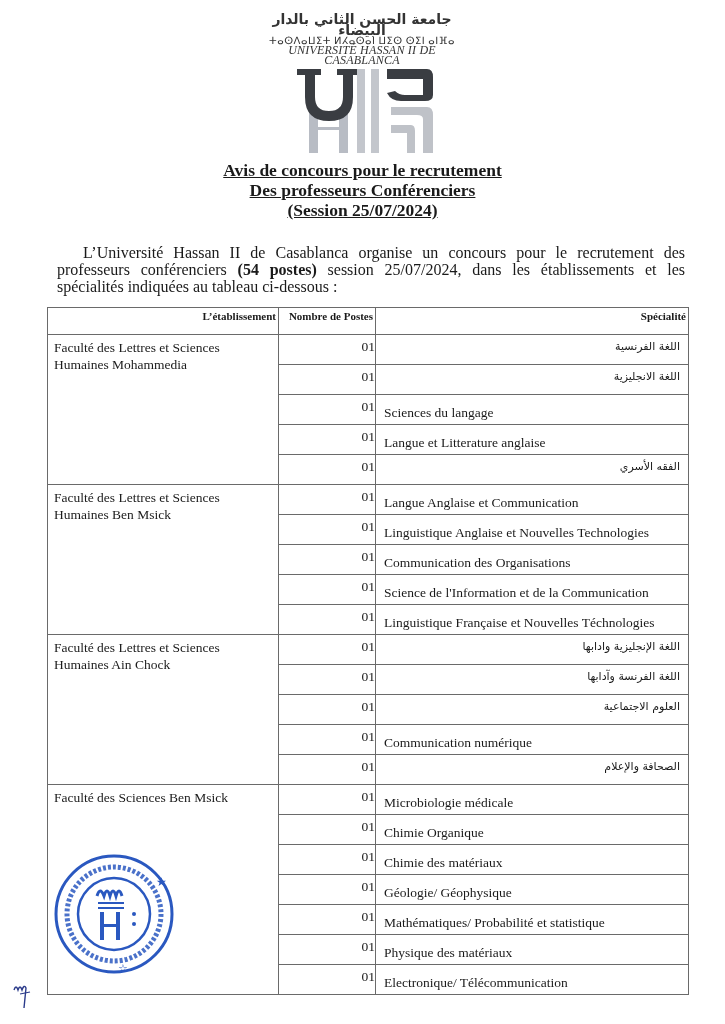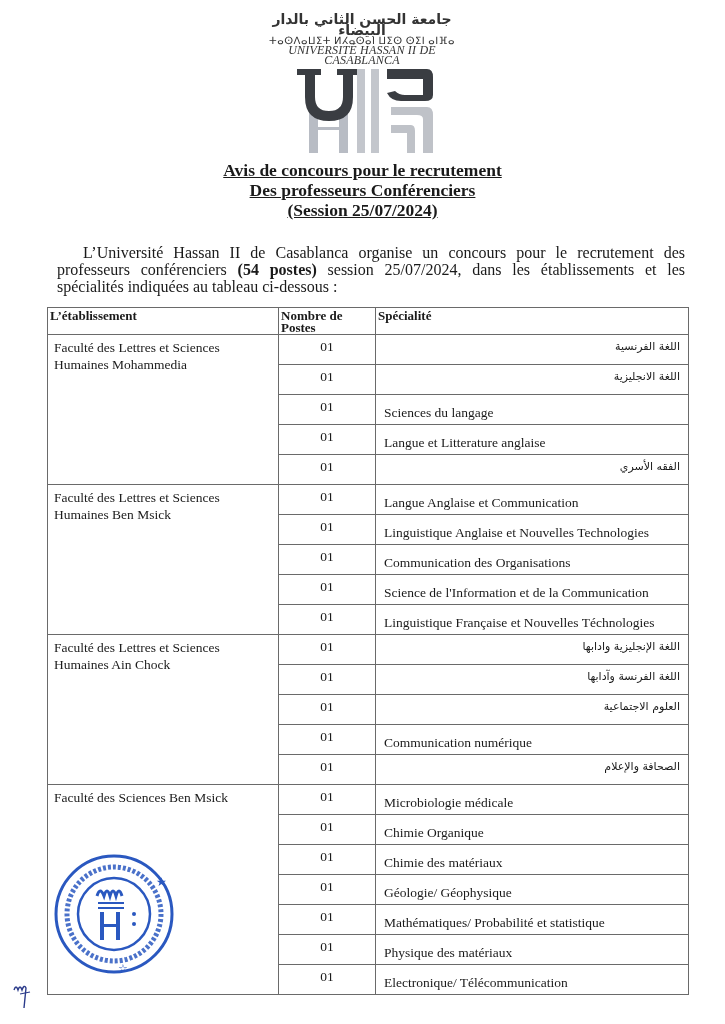--- a/index.html
+++ b/index.html
@@ -9,23 +9,23 @@
   .logo .ar { font-family: "DejaVu Sans", sans-serif; font-size: 14px; font-weight: bold; color: #333; line-height: 11px; direction: rtl; }
   .logo .tif { font-family: Liberation Serif, serif; font-size: 10px; color: #333; line-height: 9px; letter-spacing: 0.5px; }
   .logo .fr { font-size: 12px; color: #333; line-height: 10px; letter-spacing: 0.2px; font-style: italic; }
   .logo svg { display: block; margin: 2px auto 0; }
   .title { position: absolute; left: 0; width: 725px; top: 160px; text-align: center; font-weight: bold; font-size: 17.5px; line-height: 20px; }
   .title div { text-decoration: underline; }
   .intro { position: absolute; left: 57px; top: 244px; width: 628px; font-size: 16px; line-height: 17px; text-align: justify; }
   .intro .indent { display: inline-block; width: 26px; }
   table.grid { position: absolute; left: 47px; top: 307px; width: 642px; border-collapse: collapse; font-size: 13.5px; }
   table.grid th, table.grid td { border: 1px solid #6a6a6a; vertical-align: top; }
-  table.grid th { font-size: 13px; font-weight: bold; text-align: left; line-height: 12px; padding: 2px 2px 0 2px; height: 24px; }
+  table.grid th { font-size: 11px; font-weight: bold; text-align: right; line-height: 12px; padding: 2px 2px 0 2px; height: 24px; }
   td.etab { width: 218px; padding: 4px 6px; line-height: 17px; margin-top: 24px; }
-  td.num { width: 96px; text-align: center; padding: 4px 0 0 0; height: 25px; }
+  td.num { width: 96px; text-align: right; padding: 4px 0 0 0; height: 25px; }
   td.spec { padding: 10px 8px 0 8px; }
   td.spec.rtl { direction: rtl; text-align: right; font-family: "DejaVu Sans", sans-serif; font-size: 11px; padding-top: 5px; }
   .stamp { position: absolute; left: 52px; top: 852px; width: 124px; height: 124px; }
   .sig { position: absolute; left: 8px; top: 980px; width: 30px; height: 30px; }
 </style>
 </head>
 <body>
 
 <div class="logo">
   <div class="ar">جامعة الحسن الثاني بالدار البيضاء</div>

